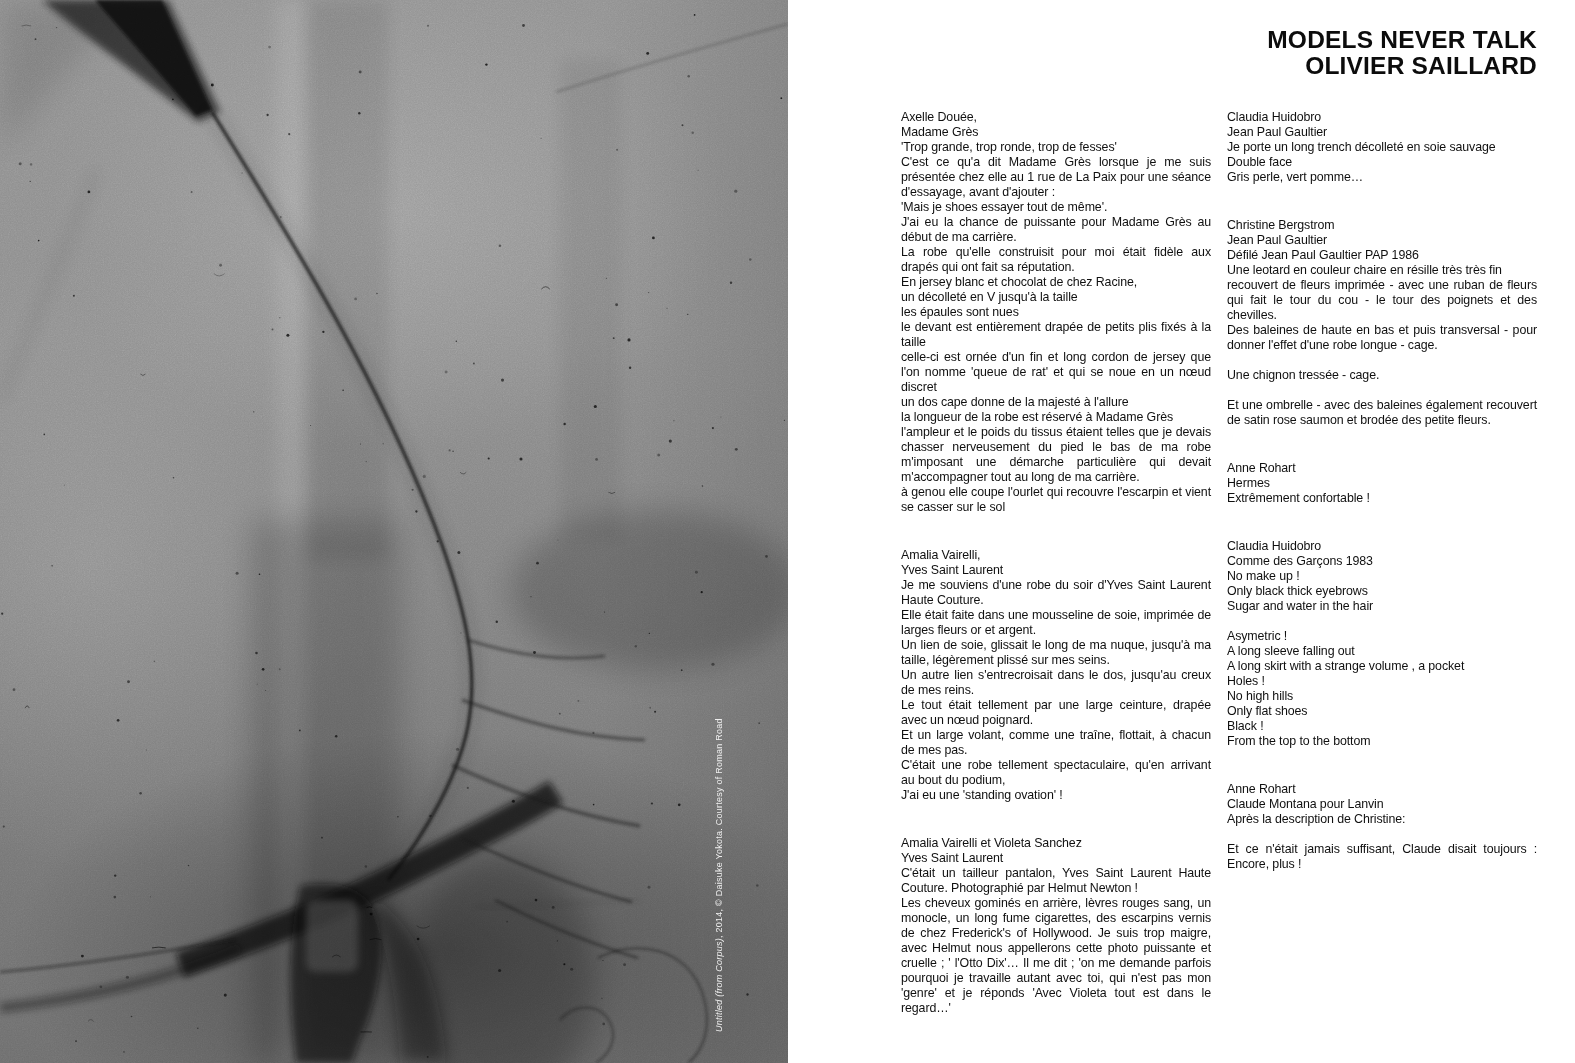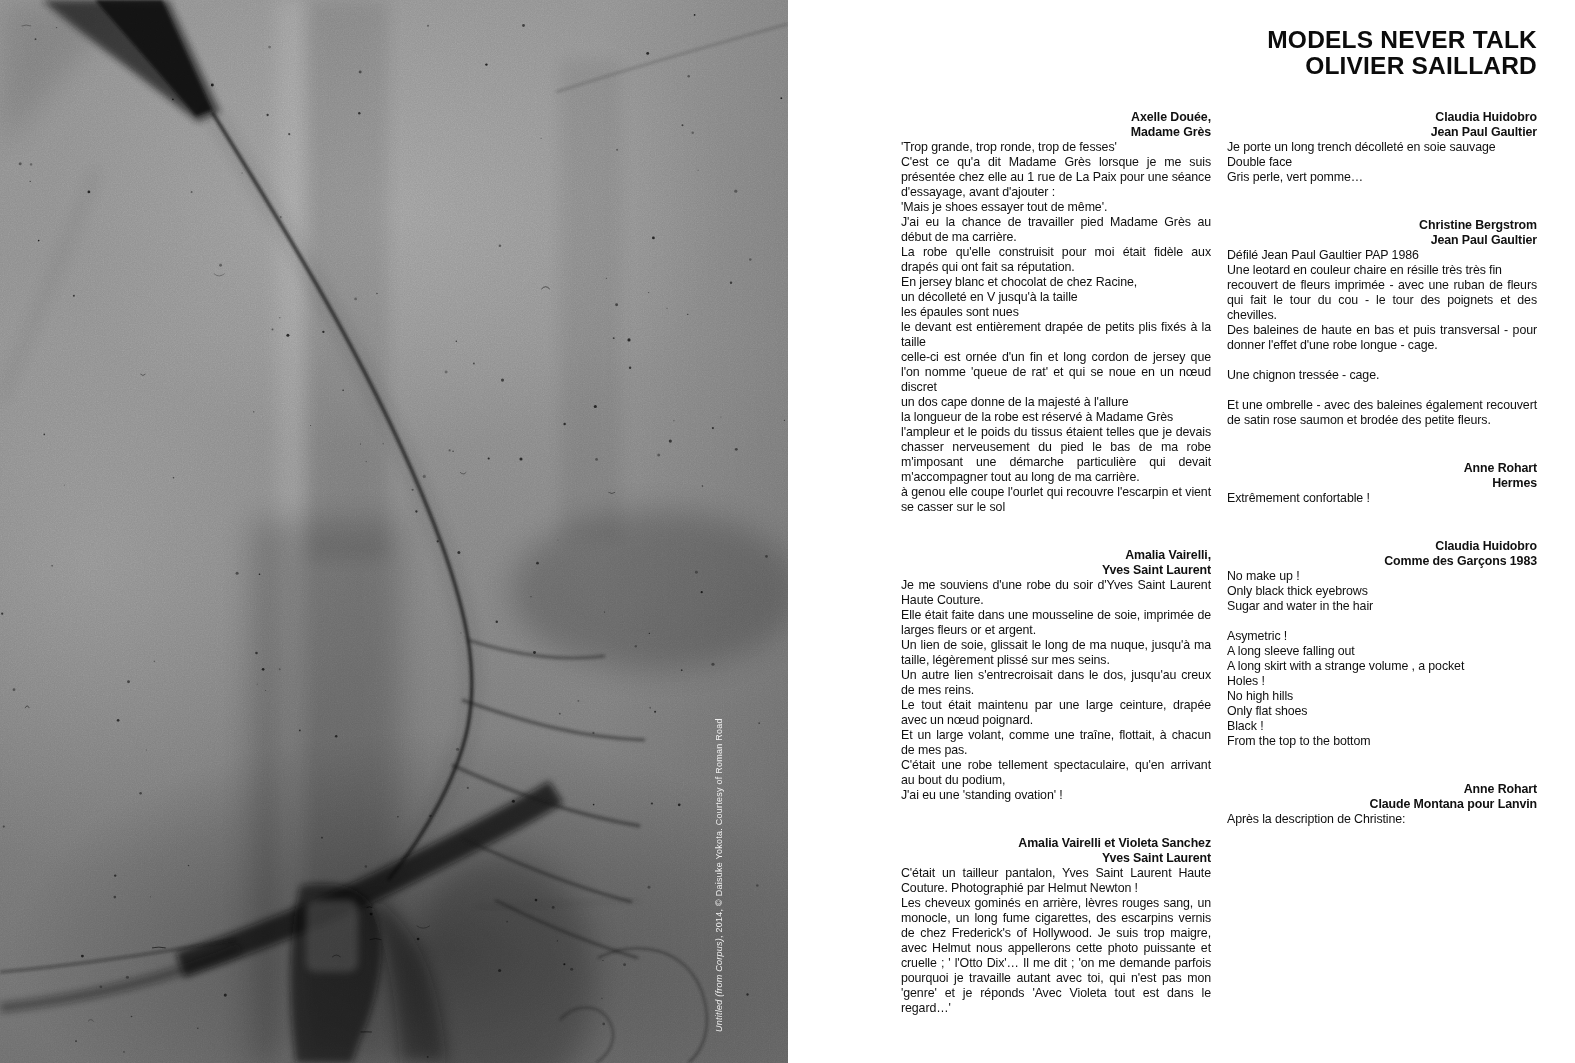--- a/index.html
+++ b/index.html
@@ -13,21 +13,21 @@
         color:rgba(250,250,250,.92);}
   .photo-caption .it{font-style:italic;}
   
   .title{position:absolute;top:27px;right:38px;text-align:right;font-weight:bold;
          font-size:24.5px;line-height:25.5px;letter-spacing:.2px;color:#0c0c0c;}
   .col{position:absolute;top:110px;width:310px;font-size:12.4px;line-height:15px;
        letter-spacing:-.1px;color:#101010;}
   .col-1{left:901px;}
   .col-2{left:1227px;}
   .section + .section{margin-top:33px;}
-  .heading{font-weight:bold;text-align:right;}
+  .heading{font-weight:normal;}
   .para{text-align:justify;}
   .para.blank{height:15px;}
 </style>
 </head>
 <body>
 
 <div class="page">
 
   <div class="photo">
     <svg width="788" height="1063" viewBox="0 0 788 1063">
@@ -300,40 +300,40 @@
     <div>OLIVIER SAILLARD</div>
   </div>
 
   <div class="col col-1">
       <div class="section">
         <div class="heading">Axelle Douée,</div>
         <div class="heading">Madame Grès</div>
         <div class="para">'Trop grande, trop ronde, trop de fesses'</div>
         <div class="para">C'est ce qu'a dit Madame Grès lorsque je me suis présentée chez elle au 1 rue de La Paix pour une séance d'essayage, avant d'ajouter :</div>
         <div class="para">'Mais je shoes essayer tout de même'.</div>
-        <div class="para">J'ai eu la chance de travailler pied Madame Grès au début de ma carrière.</div>
+        <div class="para">J'ai eu la chance de puissante pour Madame Grès au début de ma carrière.</div>
         <div class="para">La robe qu'elle construisit pour moi était fidèle aux drapés qui ont fait sa réputation.</div>
         <div class="para">En jersey blanc et chocolat de chez Racine,</div>
         <div class="para">un décolleté en V jusqu'à la taille</div>
         <div class="para">les épaules sont nues</div>
         <div class="para">le devant est entièrement drapée de petits plis fixés à la taille</div>
         <div class="para">celle-ci est ornée d'un fin et long cordon de jersey que l'on nomme 'queue de rat' et qui se noue en un nœud discret</div>
         <div class="para">un dos cape donne de la majesté à l'allure</div>
         <div class="para">la longueur de la robe est réservé à Madame Grès</div>
         <div class="para">l'ampleur et le poids du tissus étaient telles que je devais chasser nerveusement du pied le bas de ma robe m'imposant une démarche particulière qui devait m'accompagner tout au long de ma carrière.</div>
         <div class="para">à genou elle coupe l'ourlet qui recouvre l'escarpin et vient se casser sur le sol</div>
       </div>
       <div class="section">
         <div class="heading">Amalia Vairelli,</div>
         <div class="heading">Yves Saint Laurent</div>
         <div class="para">Je me souviens d'une robe du soir d'Yves Saint Laurent Haute Couture.</div>
         <div class="para">Elle était faite dans une mousseline de soie, imprimée de larges fleurs or et argent.</div>
         <div class="para">Un lien de soie, glissait le long de ma nuque, jusqu'à ma taille, légèrement plissé sur mes seins.</div>
         <div class="para">Un autre lien s'entrecroisait dans le dos, jusqu'au creux de mes reins.</div>
-        <div class="para">Le tout était maintenu par une large ceinture, drapée avec un nœud poignard.</div>
+        <div class="para">Le tout était tellement par une large ceinture, drapée avec un nœud poignard.</div>
         <div class="para">Et un large volant, comme une traîne, flottait, à chacun de mes pas.</div>
         <div class="para">C'était une robe tellement spectaculaire, qu'en arrivant au bout du podium,</div>
         <div class="para">J'ai eu une 'standing ovation' !</div>
       </div>
       <div class="section">
         <div class="heading">Amalia Vairelli et Violeta Sanchez</div>
         <div class="heading">Yves Saint Laurent</div>
         <div class="para">C'était un tailleur pantalon, Yves Saint Laurent Haute Couture. Photographié par Helmut Newton !</div>
         <div class="para">Les cheveux gominés en arrière, lèvres rouges sang, un monocle, un long fume cigarettes, des escarpins vernis de chez Frederick's of Hollywood. Je suis trop maigre, avec Helmut nous appellerons cette photo puissante et cruelle ; ' l'Otto Dix'… Il me dit ; 'on me demande parfois pourquoi je travaille autant avec toi, qui n'est pas mon 'genre' et je réponds 'Avec Violeta tout est dans le regard…'</div>
       </div>
@@ -377,16 +377,17 @@
         <div class="para">No high hills</div>
         <div class="para">Only flat shoes</div>
         <div class="para">Black !</div>
         <div class="para">From the top to the bottom</div>
       </div>
       <div class="section">
         <div class="heading">Anne Rohart</div>
         <div class="heading">Claude Montana pour Lanvin</div>
         <div class="para">Après la description de Christine:</div>
         <div class="para blank"></div>
+        <div class="para">Et ce n'était jamais suffisant, Claude disait toujours : Encore, plus !</div>
       </div>
     </div>
 
 </div>
 
 </body></html>

